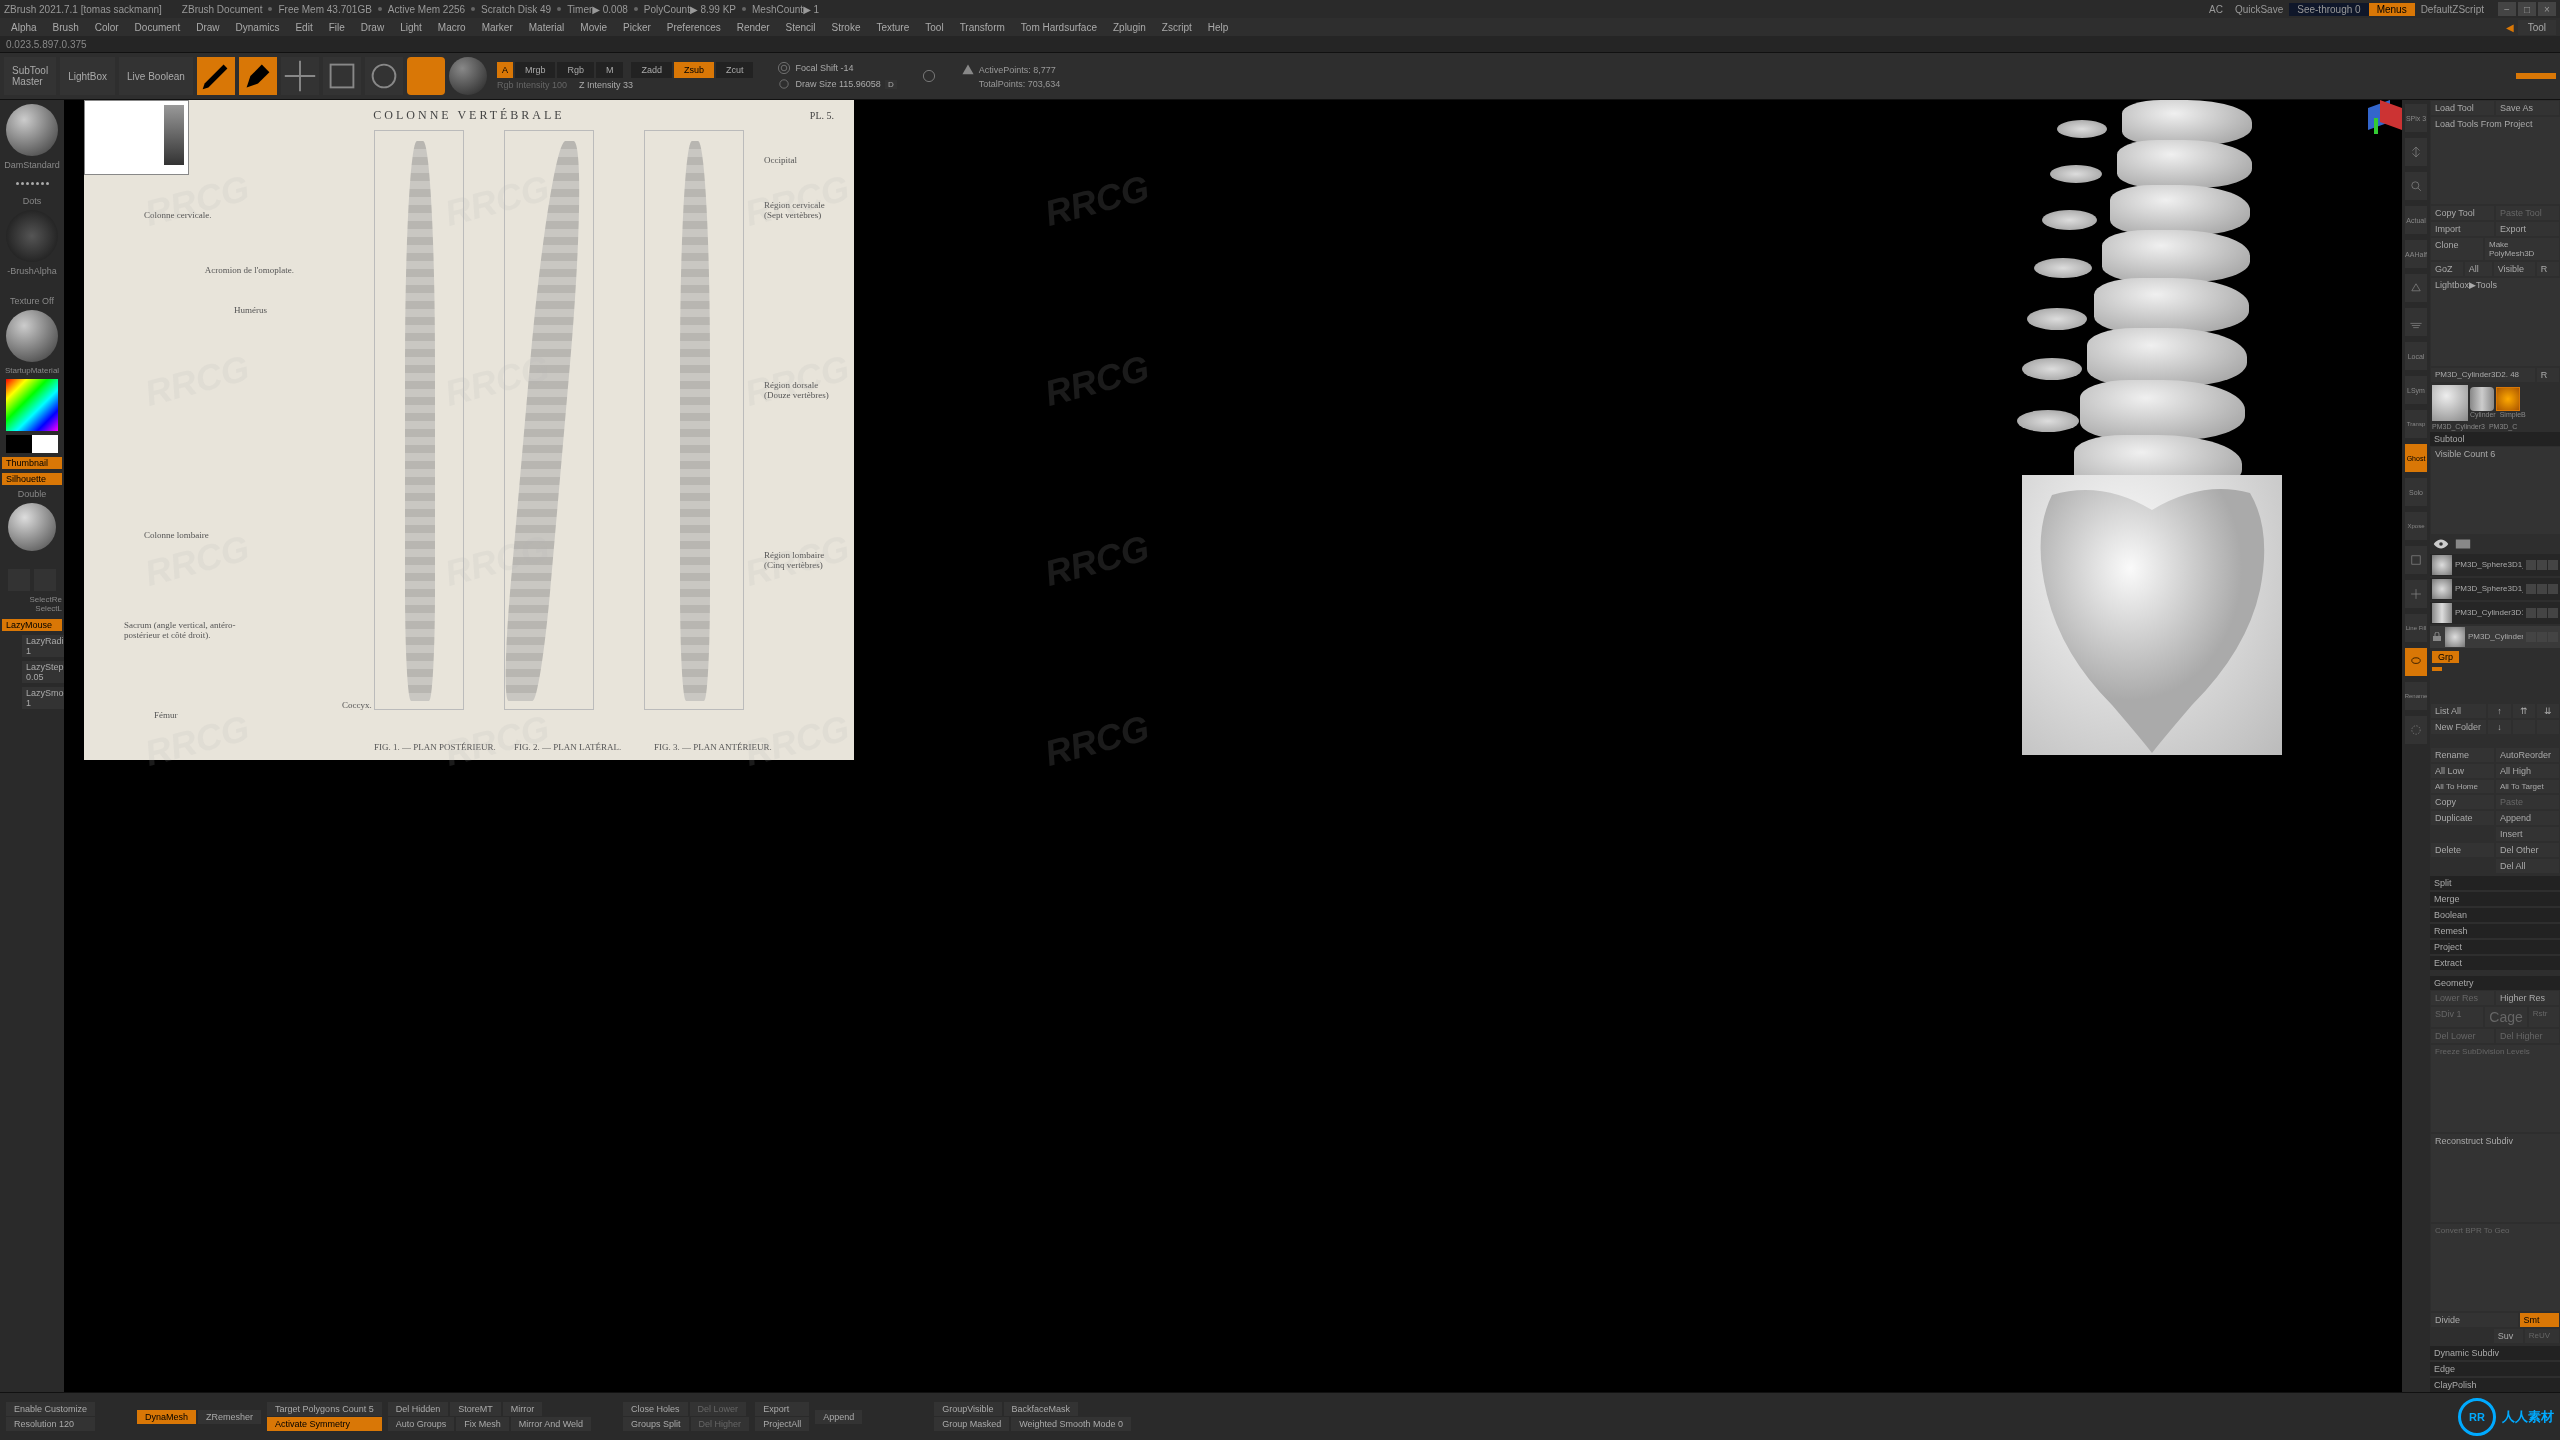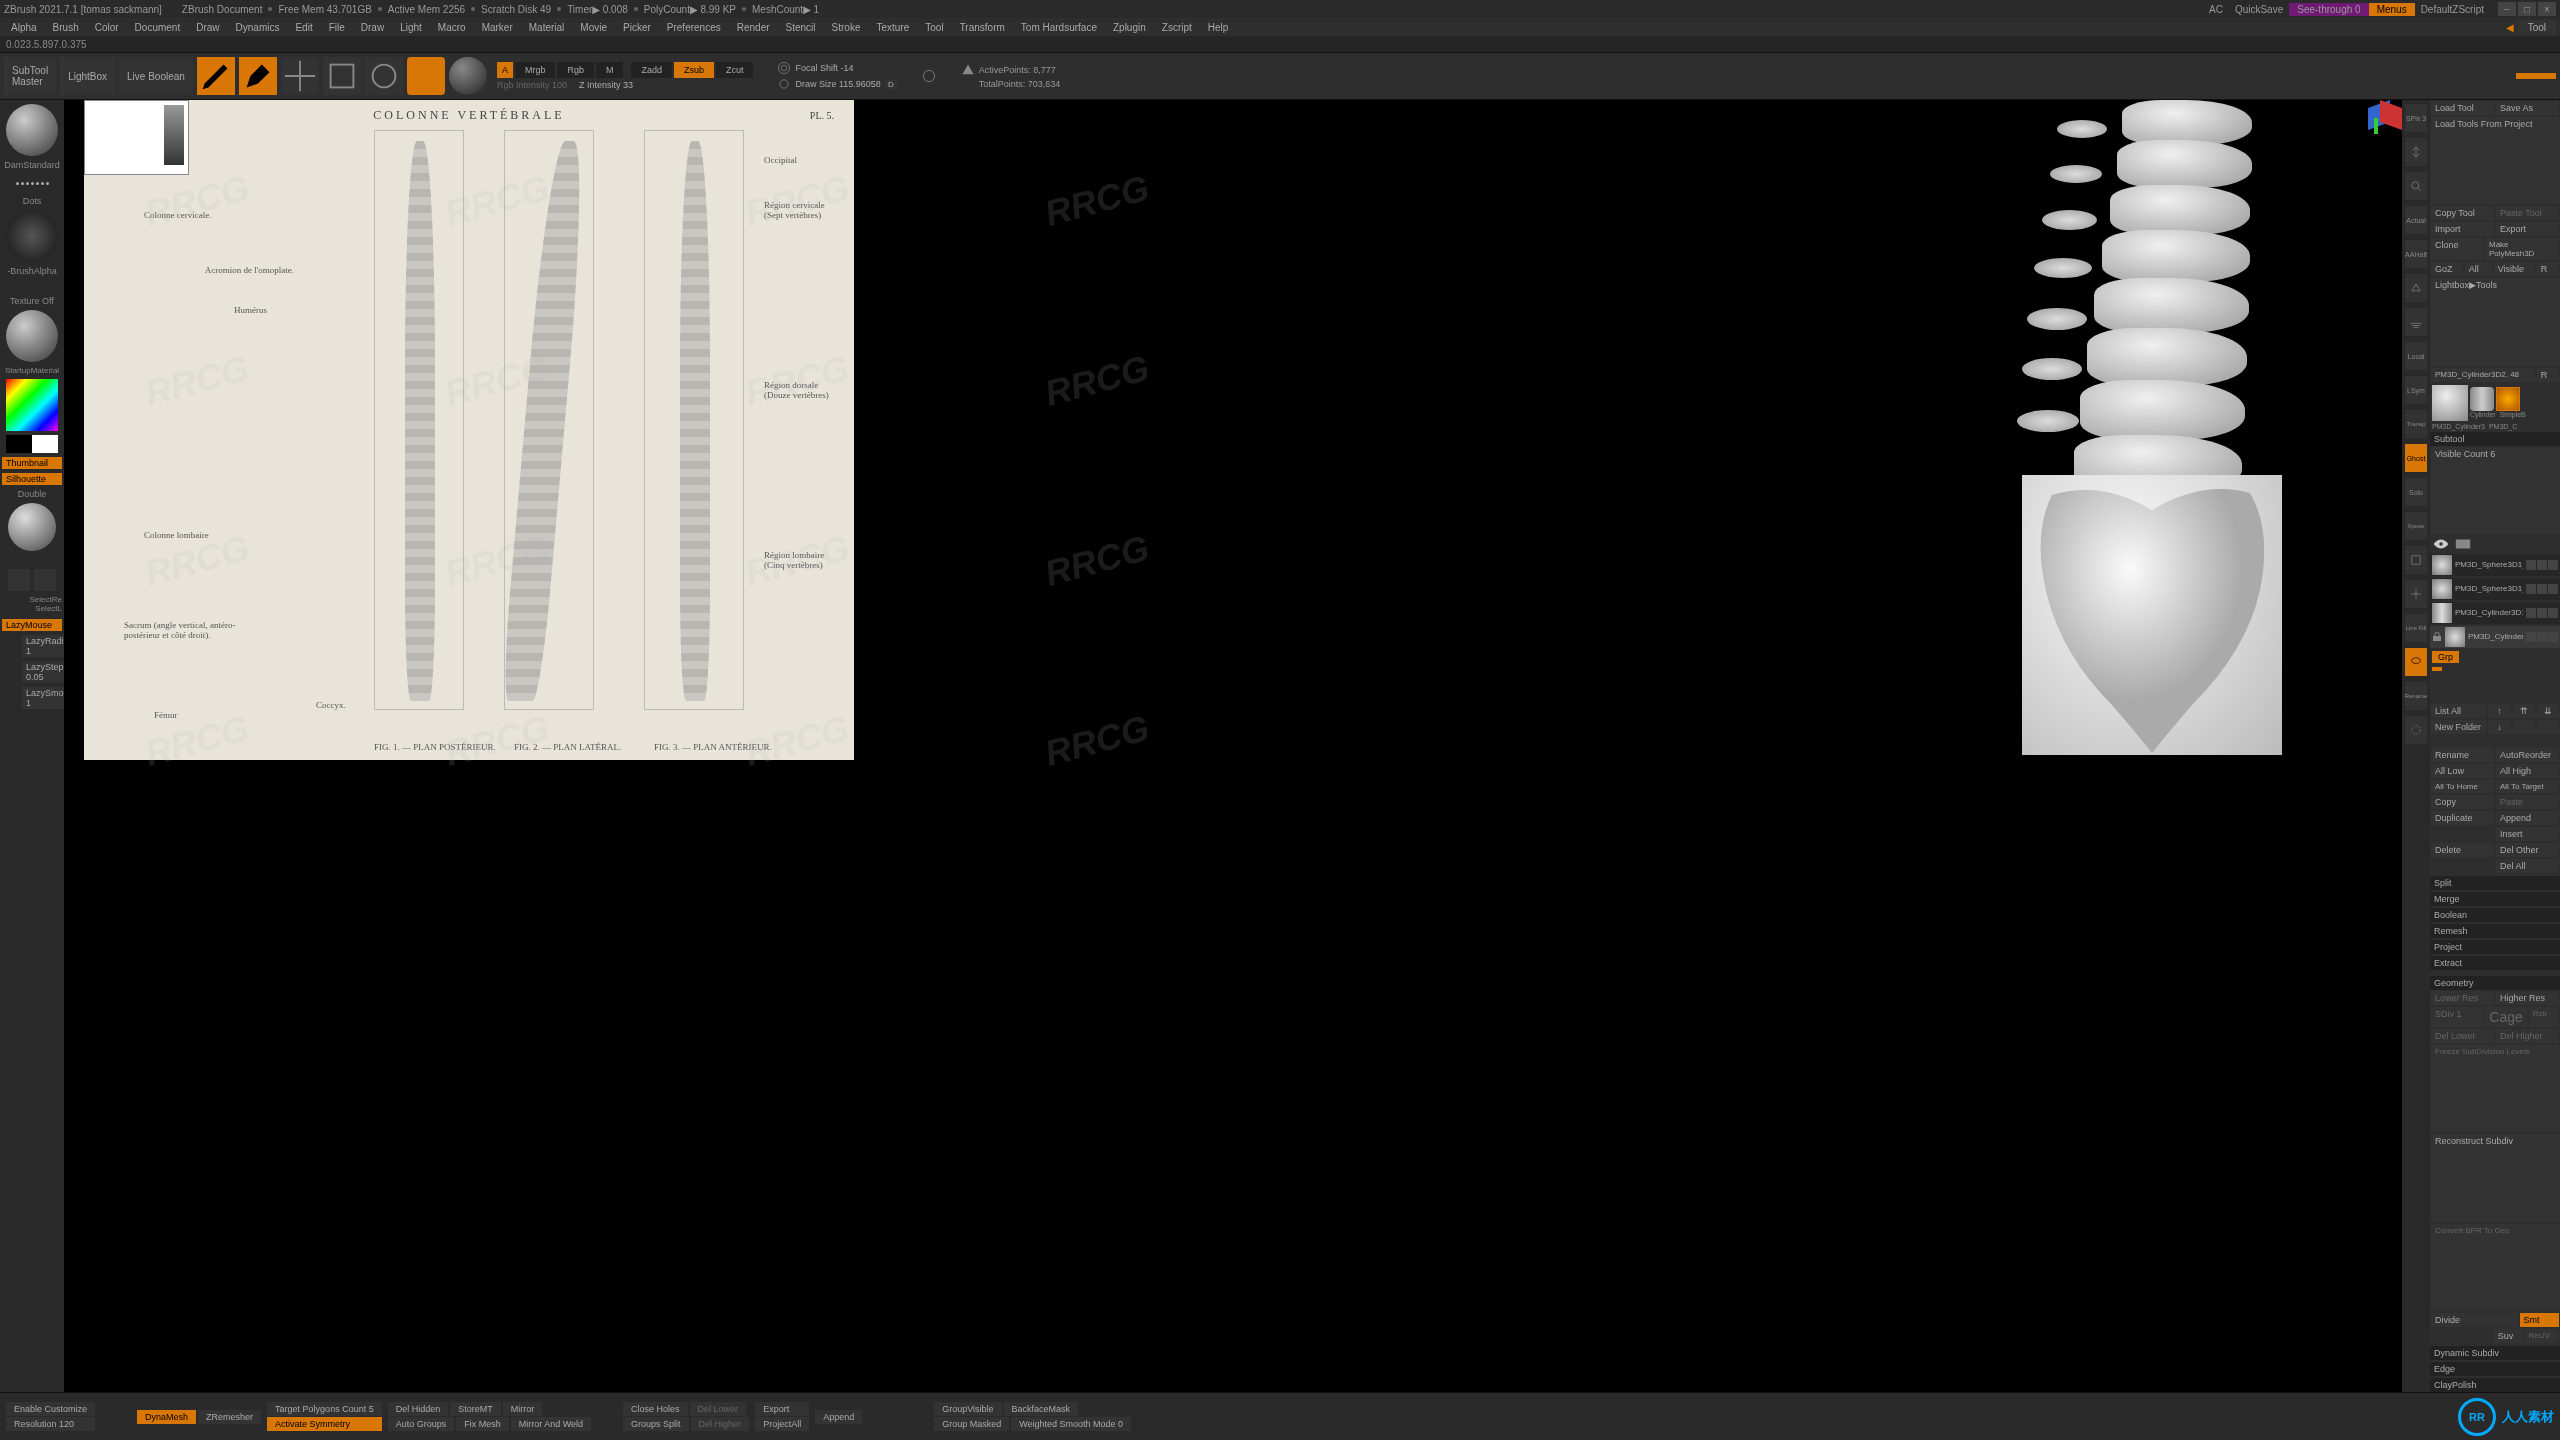--- a/index.html
+++ b/index.html
@@ -120,21 +120,21 @@
     <span>Scratch Disk 49</span>
   <span class="dot"></span>
     <span>Timer▶ 0.008</span>
   <span class="dot"></span>
     <span>PolyCount▶ 8.99 KP</span>
   <span class="dot"></span>
     <span>MeshCount▶ 1</span>
   <div class="titlebar-right">
     <span>AC</span>
     <span>QuickSave</span>
-    <span style="background:#701a75;padding:1px 8px">See-through  0</span>
+    <span style="background:#0f172a;padding:1px 8px">See-through  0</span>
     <span class="orange">Menus</span>
     <span>DefaultZScript</span>
     <div class="win-controls">
       <div class="win-btn">−</div>
       <div class="win-btn">□</div>
       <div class="win-btn">×</div>
     </div>
   </div>
 </div>
 
@@ -318,21 +318,21 @@
       <div style="position:absolute;left:560px;top:30px;width:100px;height:580px;border:1px solid #bbb;background:#e8e4da">
         <div class="ref-spine" style="left:35px;top:10px;width:30px;height:560px"></div>
       </div>
 
       <div class="ref-caption" style="left:60px;top:110px">Colonne cervicale.</div>
       <div class="ref-caption" style="left:60px;top:165px;text-align:right;width:150px">Acromion de l'omoplate.</div>
       <div class="ref-caption" style="left:150px;top:205px">Humérus</div>
       <div class="ref-caption" style="left:60px;top:430px">Colonne lombaire</div>
       <div class="ref-caption" style="left:40px;top:520px;width:140px">Sacrum (angle vertical, antéro-postérieur et côté droit).</div>
       <div class="ref-caption" style="left:70px;top:610px">Fémur</div>
-      <div class="ref-caption" style="left:232px;top:600px">Coccyx.</div>
+      <div class="ref-caption" style="left:258px;top:600px">Coccyx.</div>
 
       <div class="ref-caption" style="left:680px;top:55px">Occipital</div>
       <div class="ref-caption" style="left:680px;top:100px;width:80px">Région cervicale (Sept vertèbres)</div>
       <div class="ref-caption" style="left:680px;top:280px;width:80px">Région dorsale (Douze vertèbres)</div>
       <div class="ref-caption" style="left:680px;top:450px;width:80px">Région lombaire (Cinq vertèbres)</div>
 
       <div class="ref-caption" style="left:290px;bottom:8px">FIG. 1. — PLAN POSTÉRIEUR.</div>
       <div class="ref-caption" style="left:430px;bottom:8px">FIG. 2. — PLAN LATÉRAL.</div>
       <div class="ref-caption" style="left:570px;bottom:8px">FIG. 3. — PLAN ANTÉRIEUR.</div>
     </div>

